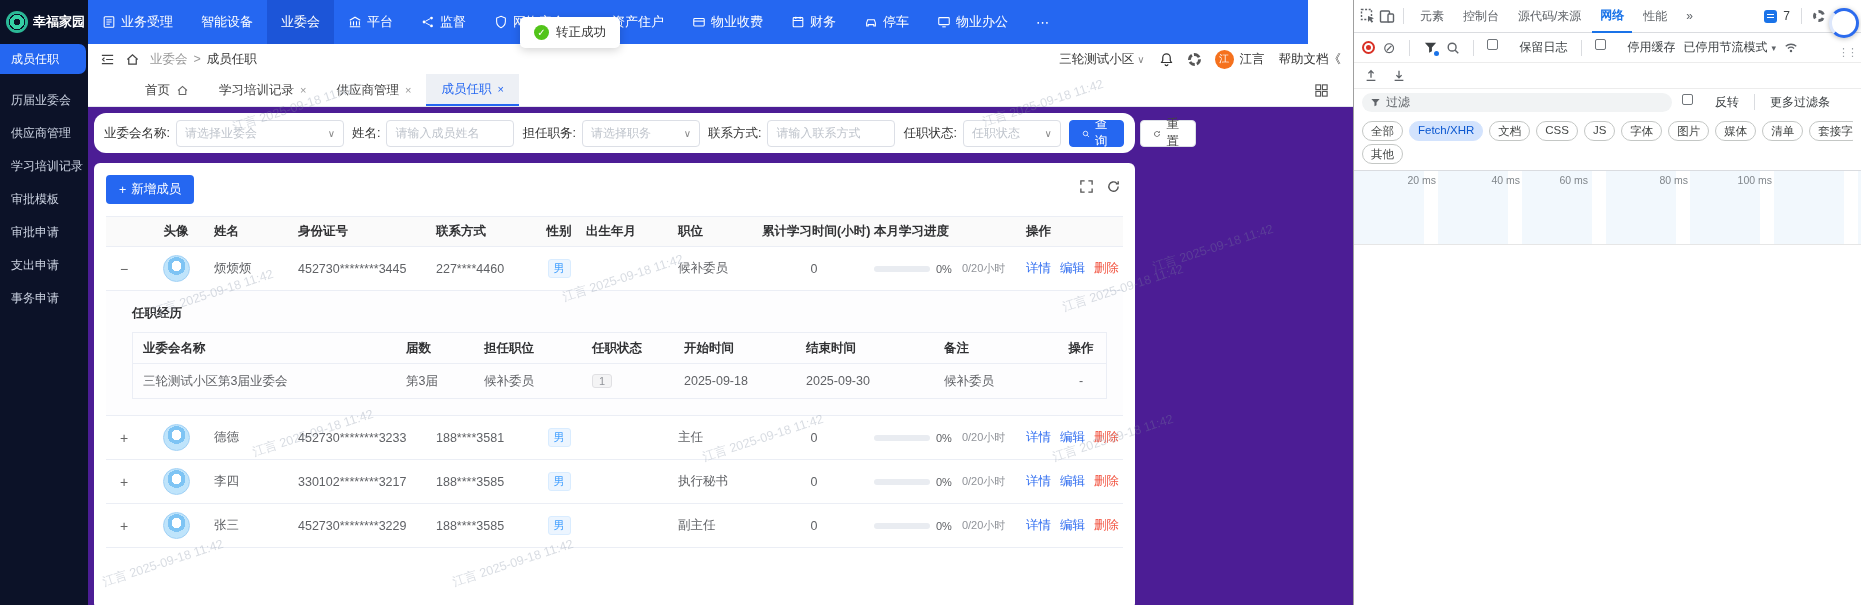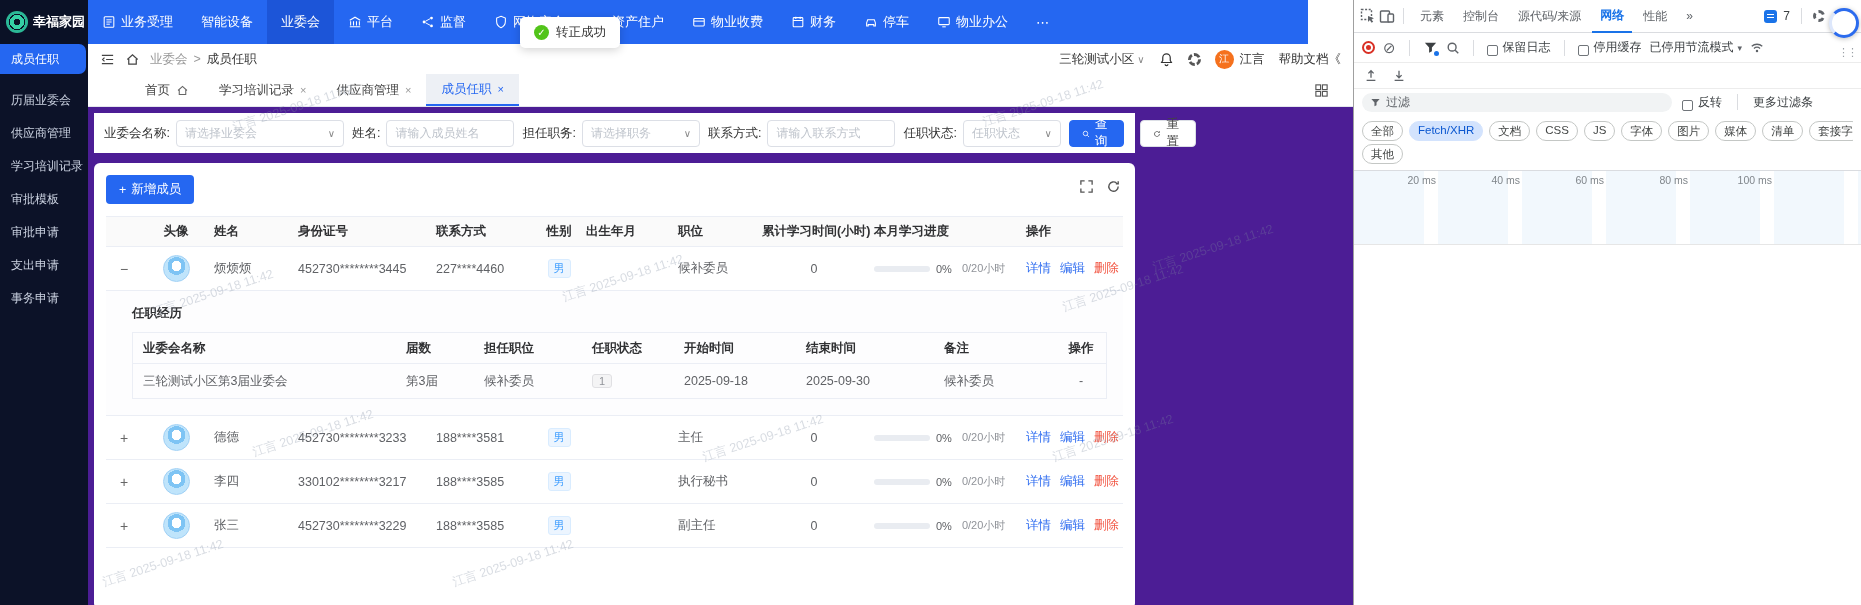--- a/index.html
+++ b/index.html
@@ -41,21 +41,21 @@
 
   .tabsrow { height:33px; background:#fff; border-bottom:1px solid #e4e7ed; display:flex; align-items:stretch; padding-left:42px; }
   .tab { display:flex; align-items:center; gap:6px; padding:0 15px; font-size:12.5px; color:#444; cursor:pointer; }
   .tab .tclose { color:#999; font-size:11px; }
   .tab.act { background:#edf0f5; color:#2567f1; border-bottom:2px solid #2567f1; }
   .tab.act .tclose { color:#2567f1; }
   .tab-home-ic { width:13px; height:13px; }
   .tabs-right { margin-left:auto; display:flex; align-items:center; padding-right:24px; }
 
   .content { position:relative; padding:6px 0 0 6px; height:498px; }
-  .filtercard { width:1041px; height:40px; background:#fff; border-radius:0; display:flex; align-items:center; gap:8px; padding:0 10px; font-size:12.5px; color:#333; }
+  .filtercard { width:1041px; height:40px; background:#fff; border-radius:12px; display:flex; align-items:center; gap:8px; padding:0 10px; font-size:12.5px; color:#333; }
   .fitem { display:flex; align-items:center; gap:6px; white-space:nowrap; }
   .selbox, .inbox { height:27px; border:1px solid #dcdfe6; border-radius:4px; background:#fff; display:flex; align-items:center; padding:0 8px; font-size:12px; color:#bfc4cc; }
   .selbox .ph { flex:1; }
   input.inbox { color:#333; }
   input.inbox::placeholder { color:#bfc4cc; }
   .w170{width:168px}.w130{width:128px}.w120{width:118px}.w100{width:98px}
   .btn { height:27px; border-radius:4px; display:flex; align-items:center; gap:5px; padding:0 12px; font-size:12.5px; cursor:pointer; }
   .btn-blue { background:#2567f1; color:#fff; border:1px solid #2567f1; }
   .btn-plain { background:#fff; color:#444; border:1px solid #dcdfe6; margin-left:8px; }
   .bic { width:12px; height:12px; }
@@ -106,21 +106,21 @@
   .msgic:before { content:""; position:absolute; left:3px; top:4px; width:7px; height:1.5px; background:#fff; box-shadow:0 3px 0 #fff; }
   .gear2 { width:12px; height:12px; border:3px dashed #5f6368; border-radius:50%; display:inline-block; }
 
   .dt-controls { height:30px; display:flex; align-items:center; gap:8px; padding:0 8px; border-bottom:1px solid #ececec; }
   .rec { width:13px; height:13px; border:2px solid #d93025; border-radius:50%; position:relative; flex:0 0 13px; cursor:pointer; }
   .rec:before { content:""; position:absolute; left:2px; top:2px; width:5px; height:5px; background:#d93025; border-radius:50%; }
   .blockic { color:#5f6368; font-size:15px; line-height:1; cursor:pointer; }
   .funwrap { position:relative; width:15px; height:15px; cursor:pointer; }
   .fundot { position:absolute; right:-1px; bottom:-1px; width:5px; height:5px; border-radius:50%; background:#1a73e8; }
   .ckb { width:11px; height:11px; border:1.5px solid #70757a; border-radius:2px; display:inline-block; flex:0 0 11px; cursor:pointer; }
-  .cklab { display:flex; align-items:flex-end; gap:5px; white-space:nowrap; }
+  .cklab { display:flex; align-items:flex-start; gap:22px; white-space:nowrap; }
   .throttle { display:flex; align-items:center; gap:4px; white-space:nowrap; cursor:pointer; }
   .caret2 { font-size:9px; color:#5f6368; }
 
   .dt-io { height:26px; display:flex; align-items:center; gap:14px; padding:0 10px; border-bottom:1px solid #ececec; }
   .dt-filterrow { height:26px; display:flex; align-items:center; gap:10px; padding:0 8px; }
   .pill { position:relative; width:310px; height:19px; background:#f1f3f4; border-radius:10px; display:flex; align-items:center; padding:0 8px; gap:5px; }
   .pill input { border:none; background:transparent; outline:none; font-size:12px; width:100%; color:#3c4043; }
   .pill input::placeholder { color:#5f6368; }
   .dt-more { color:#3c4043; white-space:nowrap; overflow:hidden; }
 
@@ -635,21 +635,21 @@
 
       </div>
       <div class="chiprow">
         <span class="chip">其他</span>
       </div>
     </div>
 
     <div class="dt-timeline">
       <span class="tick" style="left:36px">20 ms</span>
       <span class="tick" style="left:120px">40 ms</span>
-      <span class="tick" style="left:204px">60 ms</span>
+      <span class="tick" style="left:188px">60 ms</span>
       <span class="tick" style="left:288px">80 ms</span>
       <span class="tick" style="left:372px">100 ms</span>
     </div>
 
 
     <div class="fab"></div>
     <div class="grip">⋮⋮</div>
   </div>
 
 </div>

